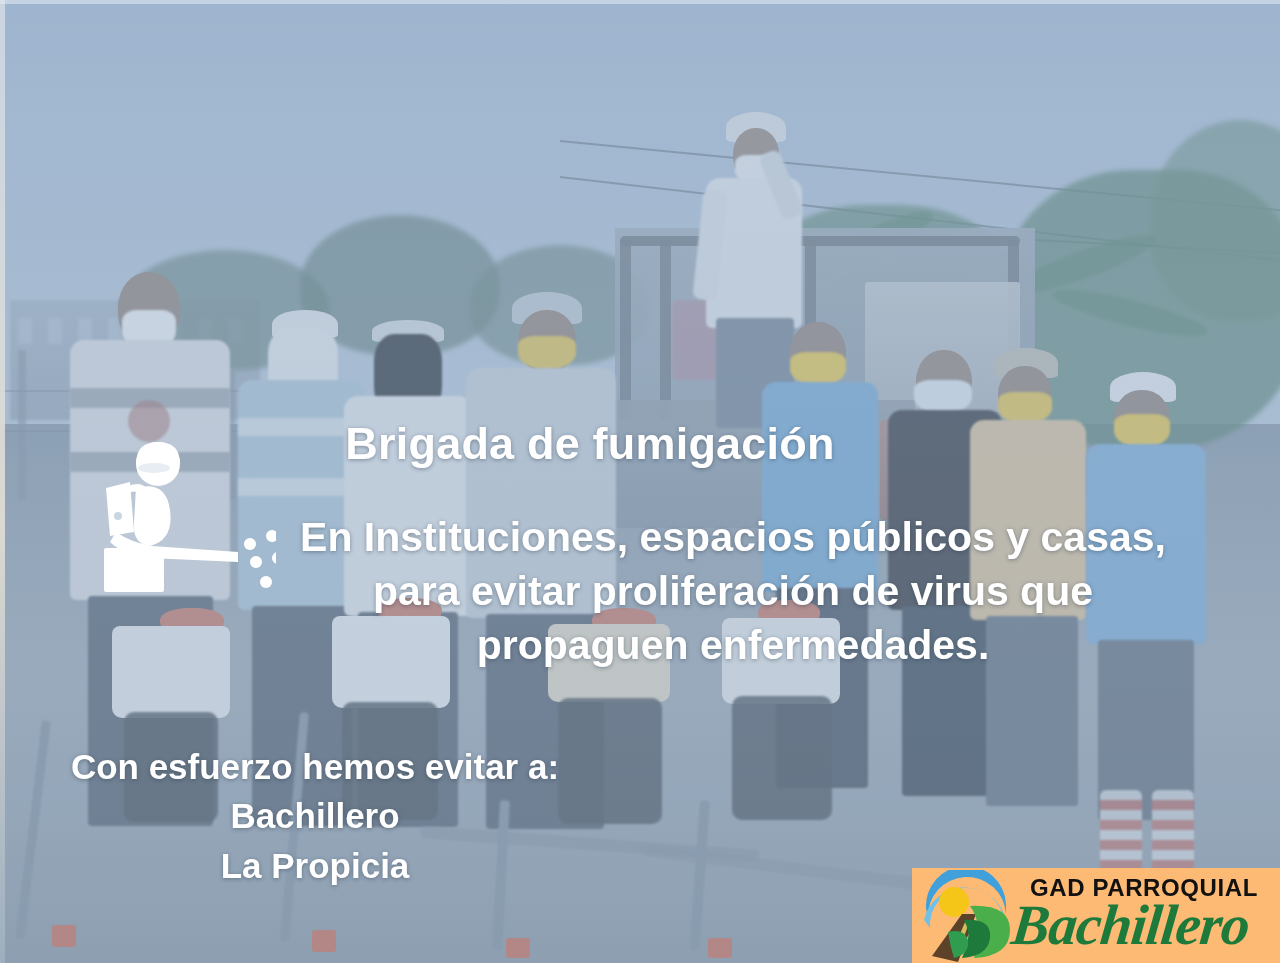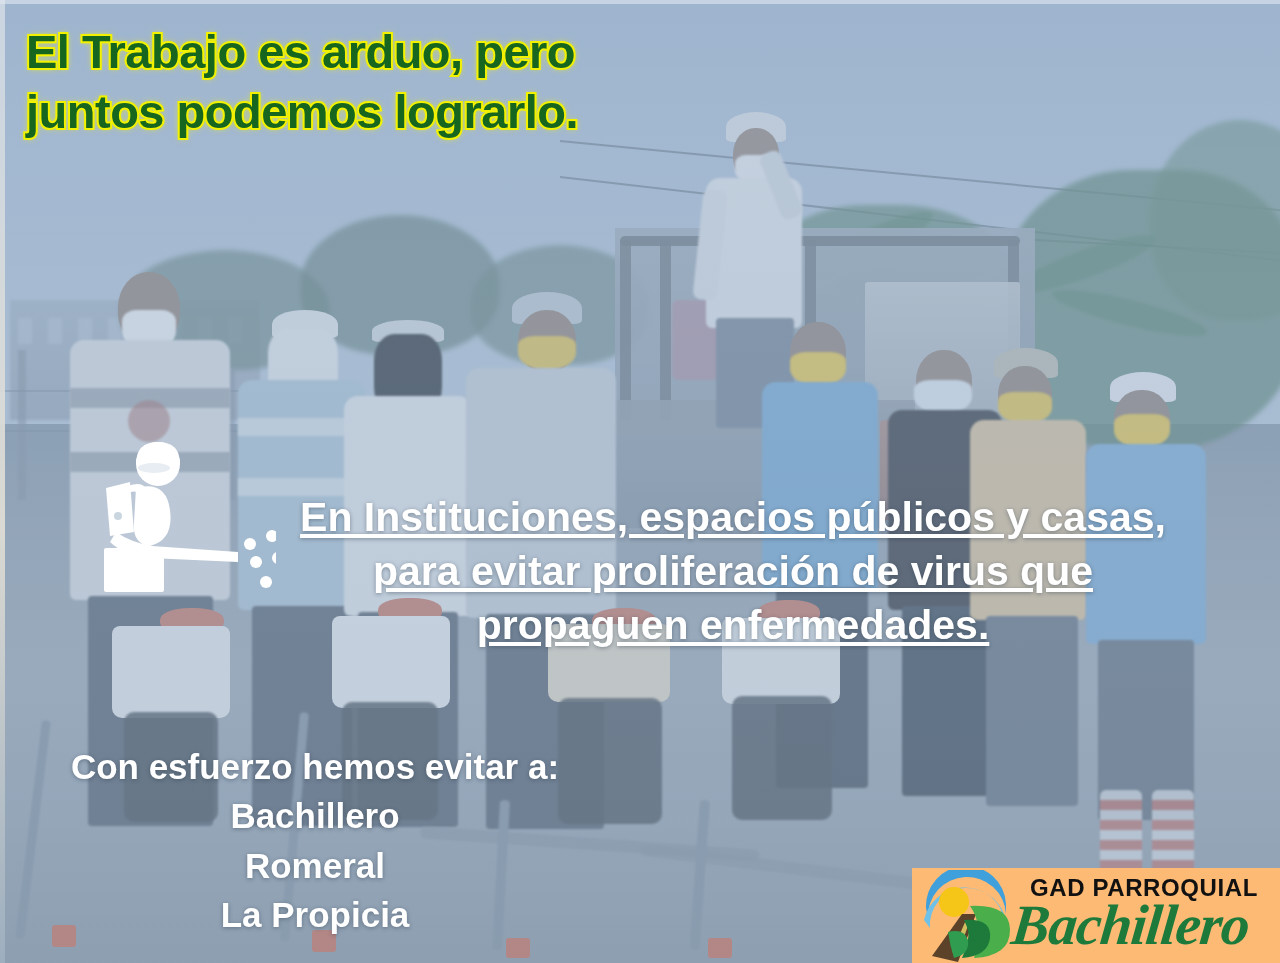--- a/index.html
+++ b/index.html
@@ -130,27 +130,26 @@
   }
 
   .brigada{
     position:absolute; left:0; top:418px; width:1180px;
     text-align:center;
     font-size:45px; font-weight:bold; color:#ffffff;
     letter-spacing:.2px;
     text-shadow:0 1px 4px rgba(40,55,70,.45);
   }
   .desc{
-    position:absolute; left:228px; top:490px; width:1010px;
+    position:absolute; left:228px; top:510px; width:1010px;
     text-align:center;
     font-size:41px; font-weight:bold; color:#ffffff;
     line-height:1.32;
     white-space:pre-line;
     text-shadow:0 1px 4px rgba(40,55,70,.45);
-    text-decoration:underline;
   }
 
   .reach{
     position:absolute; left:10px; top:742px; width:610px;
     text-align:center;
     font-size:35px; font-weight:bold; color:#ffffff;
     line-height:1.41;
     text-shadow:0 1px 4px rgba(40,55,70,.45);
   }
   .reach .lead{ display:block; }
@@ -332,22 +331,20 @@
 
     <div style="position:absolute;left:420px;top:838px;width:340px;height:12px;background:#7f8c99;opacity:.7;filter:blur(1.2px);border-radius:6px;transform:rotate(4deg);"></div>
     <div style="position:absolute;left:640px;top:862px;width:300px;height:12px;background:#7f8c99;opacity:.62;filter:blur(1.2px);border-radius:6px;transform:rotate(7deg);"></div>
 
     <div class="wash"></div>
     <div class="wash2"></div>
     <div class="edge-l"></div>
     <div class="edge-t"></div>
   </div>
 
-  <div class="headline">El Trabajo es arduo, pero
-juntos podemos lograrlo.</div>
 
   <div class="pictogram">
     <svg viewBox="0 0 180 160" width="180" height="160" aria-hidden="true">
       <g fill="#ffffff">
 
         <circle cx="62" cy="28" r="22"></circle>
         <path d="M40 28 Q40 6 62 6 Q84 6 84 28 Z"></path>
         <ellipse cx="58" cy="32" rx="16" ry="5" fill="#e7edf2"></ellipse>
 
         <path d="M10 52 L34 46 L38 96 L14 100 Z"></path>
@@ -363,29 +360,29 @@
 
         <circle cx="154" cy="108" r="6"></circle>
         <circle cx="176" cy="100" r="6"></circle>
         <circle cx="160" cy="126" r="6"></circle>
         <circle cx="182" cy="122" r="6"></circle>
         <circle cx="170" cy="146" r="6"></circle>
       </g>
     </svg>
   </div>
 
+  <div class="brigada">Brigada de fumigación</div>
 
   <div class="desc">En Instituciones, espacios públicos y casas,
 para evitar proliferación de virus que
 propaguen enfermedades.</div>
 
   <div class="reach">
     <span class="lead">Con esfuerzo hemos evitar a:</span>
     <span class="place">Bachillero</span>
-    <span class="place">Romeral</span>
     <span class="place">La Propicia</span>
   </div>
 
   <div class="logo">
     <div class="logo-mark">
       <svg viewBox="0 0 104 92" width="104" height="92" aria-hidden="true">
 
         <path d="M8 38 A40 40 0 0 1 88 34 L88 44 A36 36 0 0 0 10 48 Z" fill="#3fa0dc"></path>
         <path d="M6 50 A42 42 0 0 1 86 44 L86 52 A34 34 0 0 0 12 58 Z" fill="#6fc1e8"></path>
 

